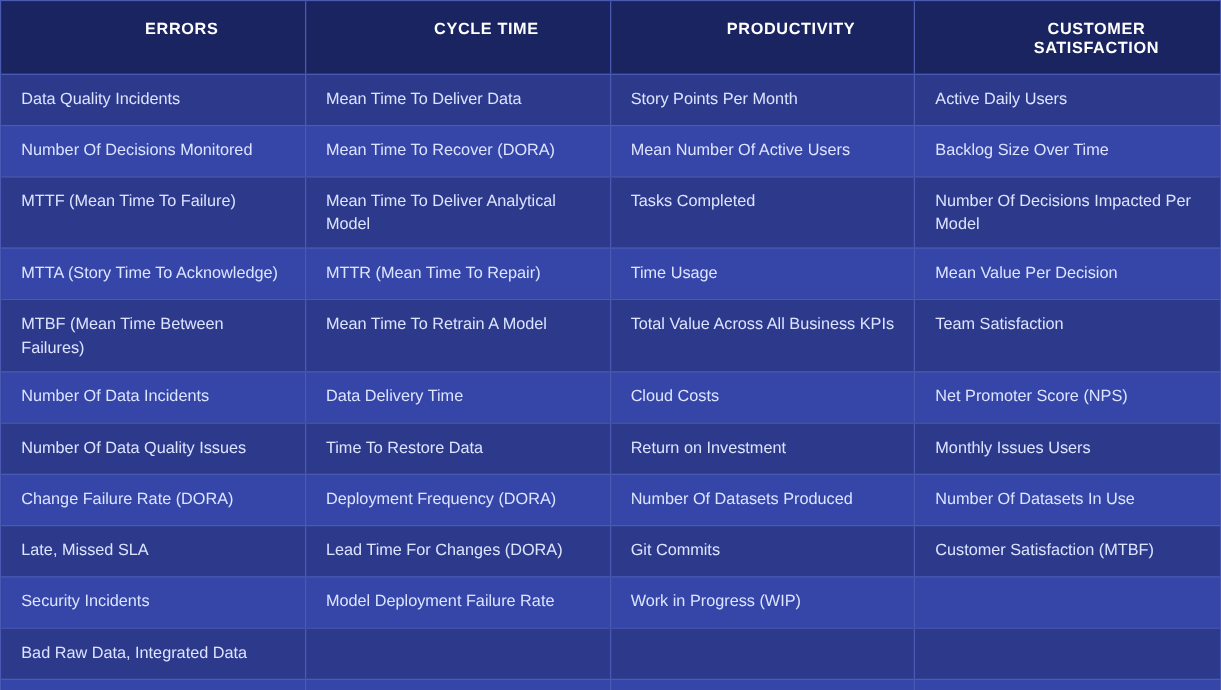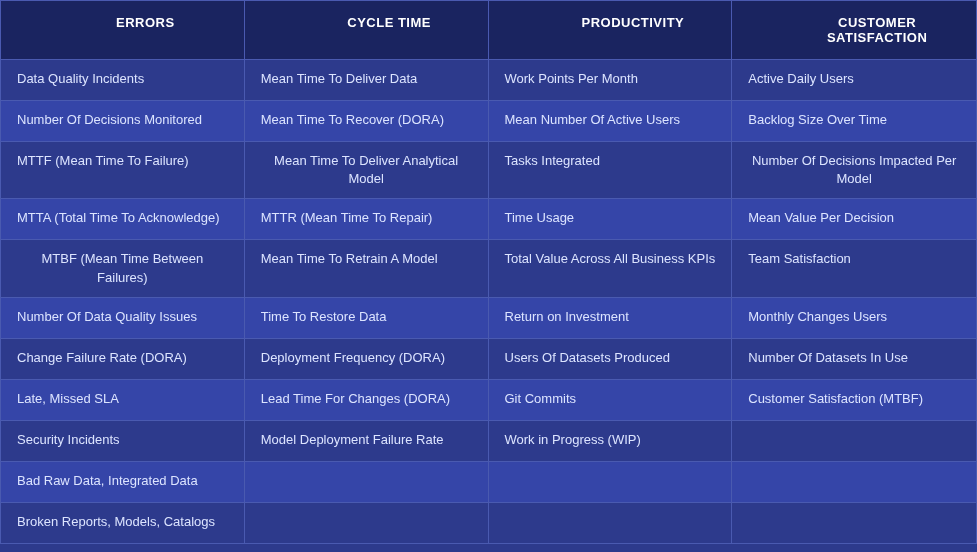--- a/index.html
+++ b/index.html
@@ -58,21 +58,20 @@
 
     .body-cell {
       padding: 10px 16px;
       color: #dce4ff;
       font-size: 13px;
       line-height: 1.4;
       border-right: 1px solid #4a5ab0;
       min-height: 40px;
       display: flex;
       align-items: flex-start;
-      text-align: center;
     }
 
     .body-cell:last-child {
       border-right: none;
     }
 
     .body-cell span {
       display: block;
     }
   </style>
@@ -88,21 +87,21 @@
   </div>
 
   <div class="body-row">
     <div class="body-cell">
         <span>Data Quality Incidents</span>
       </div>
     <div class="body-cell">
         <span>Mean Time To Deliver Data</span>
       </div>
     <div class="body-cell">
-        <span>Work Points Per Month</span>
+        <span>Story Points Per Month</span>
       </div>
     <div class="body-cell">
         <span>Active Daily Users</span>
       </div>
   </div>
 
   <div class="body-row">
     <div class="body-cell">
         <span>Number Of Decisions Monitored</span>
       </div>
@@ -118,30 +117,30 @@
   </div>
 
   <div class="body-row">
     <div class="body-cell">
         <span>MTTF (Mean Time To Failure)</span>
       </div>
     <div class="body-cell">
         <span>Mean Time To Deliver Analytical Model</span>
       </div>
     <div class="body-cell">
-        <span>Tasks Integrated</span>
+        <span>Tasks Completed</span>
       </div>
     <div class="body-cell">
         <span>Number Of Decisions Impacted Per Model</span>
       </div>
   </div>
 
   <div class="body-row">
     <div class="body-cell">
-        <span>MTTA (Total Time To Acknowledge)</span>
+        <span>MTTA (Story Time To Acknowledge)</span>
       </div>
     <div class="body-cell">
         <span>MTTR (Mean Time To Repair)</span>
       </div>
     <div class="body-cell">
         <span>Time Usage</span>
       </div>
     <div class="body-cell">
         <span>Mean Value Per Decision</span>
       </div>
@@ -155,45 +154,59 @@
         <span>Mean Time To Retrain A Model</span>
       </div>
     <div class="body-cell">
         <span>Total Value Across All Business KPIs</span>
       </div>
     <div class="body-cell">
         <span>Team Satisfaction</span>
       </div>
   </div>
 
+  <div class="body-row">
+    <div class="body-cell">
+        <span>Number Of Data Incidents</span>
+      </div>
+    <div class="body-cell">
+        <span>Data Delivery Time</span>
+      </div>
+    <div class="body-cell">
+        <span>Cloud Costs</span>
+      </div>
+    <div class="body-cell">
+        <span>Net Promoter Score (NPS)</span>
+      </div>
+  </div>
 
   <div class="body-row">
     <div class="body-cell">
         <span>Number Of Data Quality Issues</span>
       </div>
     <div class="body-cell">
         <span>Time To Restore Data</span>
       </div>
     <div class="body-cell">
         <span>Return on Investment</span>
       </div>
     <div class="body-cell">
-        <span>Monthly Changes Users</span>
+        <span>Monthly Issues Users</span>
       </div>
   </div>
 
   <div class="body-row">
     <div class="body-cell">
         <span>Change Failure Rate (DORA)</span>
       </div>
     <div class="body-cell">
         <span>Deployment Frequency (DORA)</span>
       </div>
     <div class="body-cell">
-        <span>Users Of Datasets Produced</span>
+        <span>Number Of Datasets Produced</span>
       </div>
     <div class="body-cell">
         <span>Number Of Datasets In Use</span>
       </div>
   </div>
 
   <div class="body-row">
     <div class="body-cell">
         <span>Late, Missed SLA</span>
       </div>

